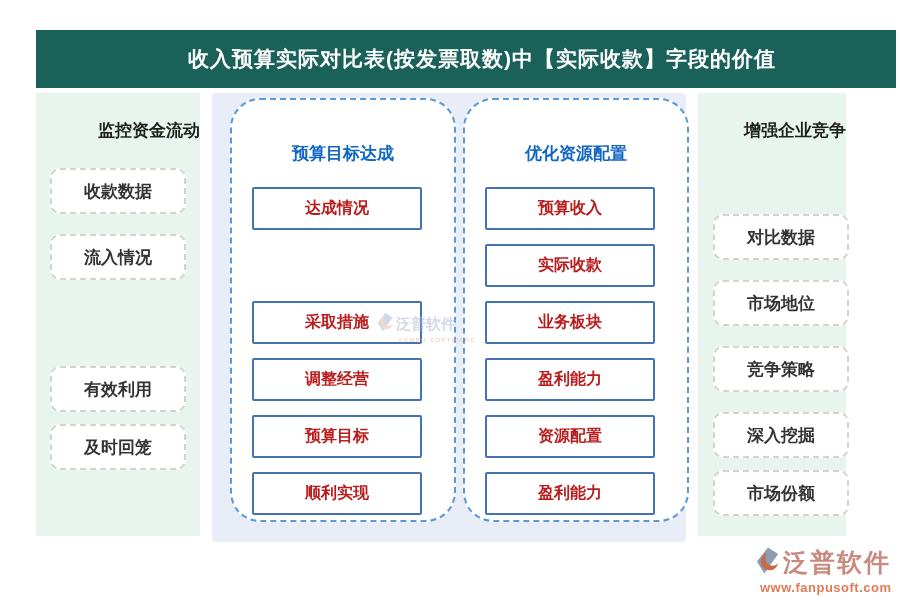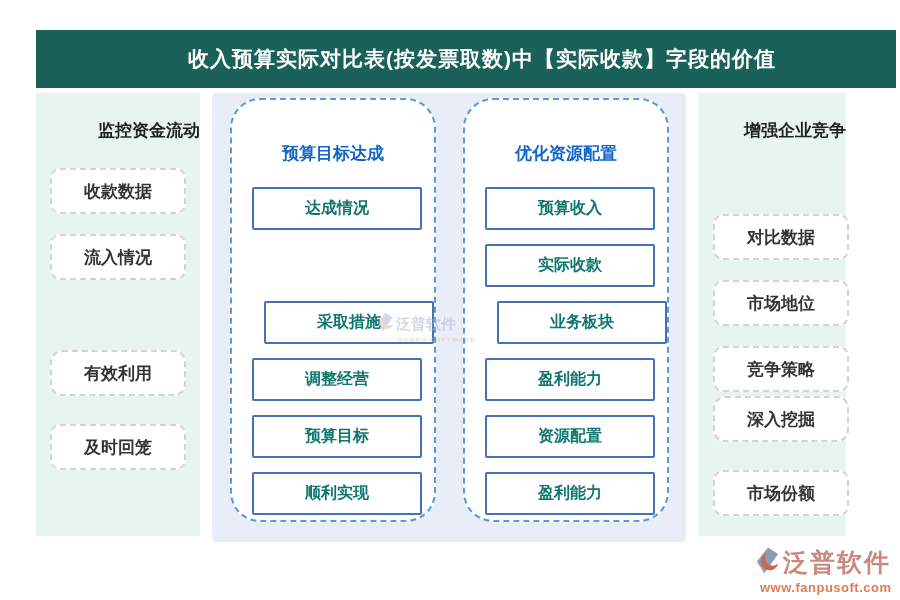--- a/index.html
+++ b/index.html
@@ -13,33 +13,33 @@
   .panel-green{position:absolute;top:93px;height:443px;background:#E8F5EF;}
   .panel-green.left{left:36px;width:164px;}
   .panel-green.right{left:698px;width:148px;}
   .panel-title{position:absolute;top:26px;left:0;width:100%;text-align:right;
                font-size:17px;font-weight:bold;color:#1F1F1F;}
   .g-item{position:absolute;width:136px;height:46px;box-sizing:border-box;background:#ffffff;
           border:2px dashed #D3D3D3;border-radius:10px;display:flex;align-items:center;
           justify-content:center;font-size:17px;font-weight:bold;color:#333333;}
   .panel-green.left .g-item{left:14px;}
   .panel-green.right .g-item{left:15px;margin-top:46px;}
-  .gi0{top:75px;} .gi1{top:141px;} .gi2{top:207px;} .gi3{top:257px;border-radius:12px;} .gi4{top:331px;}
+  .gi0{top:75px;} .gi1{top:141px;} .gi2{top:207px;} .gi3{top:273px;} .gi4{top:331px;}
 
   .panel-lav{position:absolute;left:212px;top:93px;width:474px;height:449px;background:#E9EDF8;border-radius:4px;}
-  .container{position:absolute;top:5px;width:206px;height:424px;box-sizing:border-box;background:#ffffff;
+  .container{position:absolute;top:5px;width:226px;height:424px;box-sizing:border-box;background:#ffffff;
              border:2px dashed #5B9BD5;border-radius:30px;}
   .container.a{left:18px;}
   .container.b{left:251px;}
   .c-title{position:absolute;top:42px;left:0;width:100%;text-align:center;
            font-size:17px;font-weight:bold;color:#1166C5;}
   .c-item{position:absolute;left:20px;width:170px;height:43px;box-sizing:border-box;background:#ffffff;
           border:2px solid #4472B4;border-radius:2px;display:flex;align-items:center;justify-content:center;
-          font-size:16px;font-weight:bold;color:#0f766e;}
-  .ci0{top:87px;} .ci1{top:144px;} .ci2{top:201px;margin-left:12px;} .ci3{top:258px;} .ci4{top:315px;} .ci5{top:372px;}
+          font-size:16px;font-weight:bold;color:#b91c1c;}
+  .ci0{top:87px;} .ci1{top:144px;} .ci2{top:201px;} .ci3{top:258px;} .ci4{top:315px;} .ci5{top:372px;}
 
   .watermark{position:absolute;left:377px;top:312px;width:100px;opacity:0.55;pointer-events:none;}
   .watermark .wm-row{display:flex;align-items:center;}
   .watermark .wm-text{font-size:15px;font-weight:bold;color:#ADBBD4;margin-left:2px;white-space:nowrap;}
   .watermark .wm-sub{font-size:6px;font-weight:bold;color:#E5B9A0;letter-spacing:1.5px;margin-left:22px;margin-top:1px;white-space:nowrap;}
 
   .footer-logo{position:absolute;left:756px;top:546px;width:140px;}
   .footer-row{display:flex;align-items:center;}
   .footer-brand{font-size:25px;font-weight:bold;color:#C9897E;letter-spacing:2px;margin-left:3px;white-space:nowrap;}
   .footer-url{font-size:13px;font-weight:bold;color:#E07B56;letter-spacing:0.5px;margin-top:1px;margin-left:4px;white-space:nowrap;}

